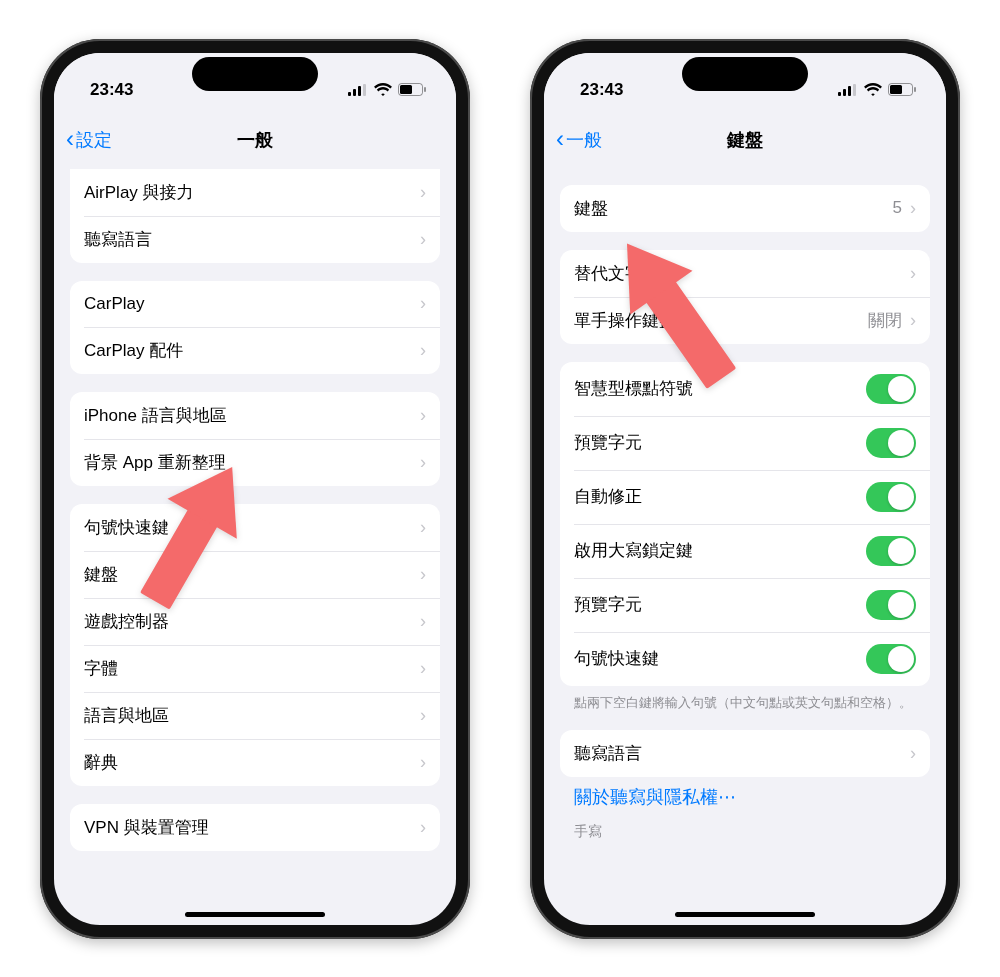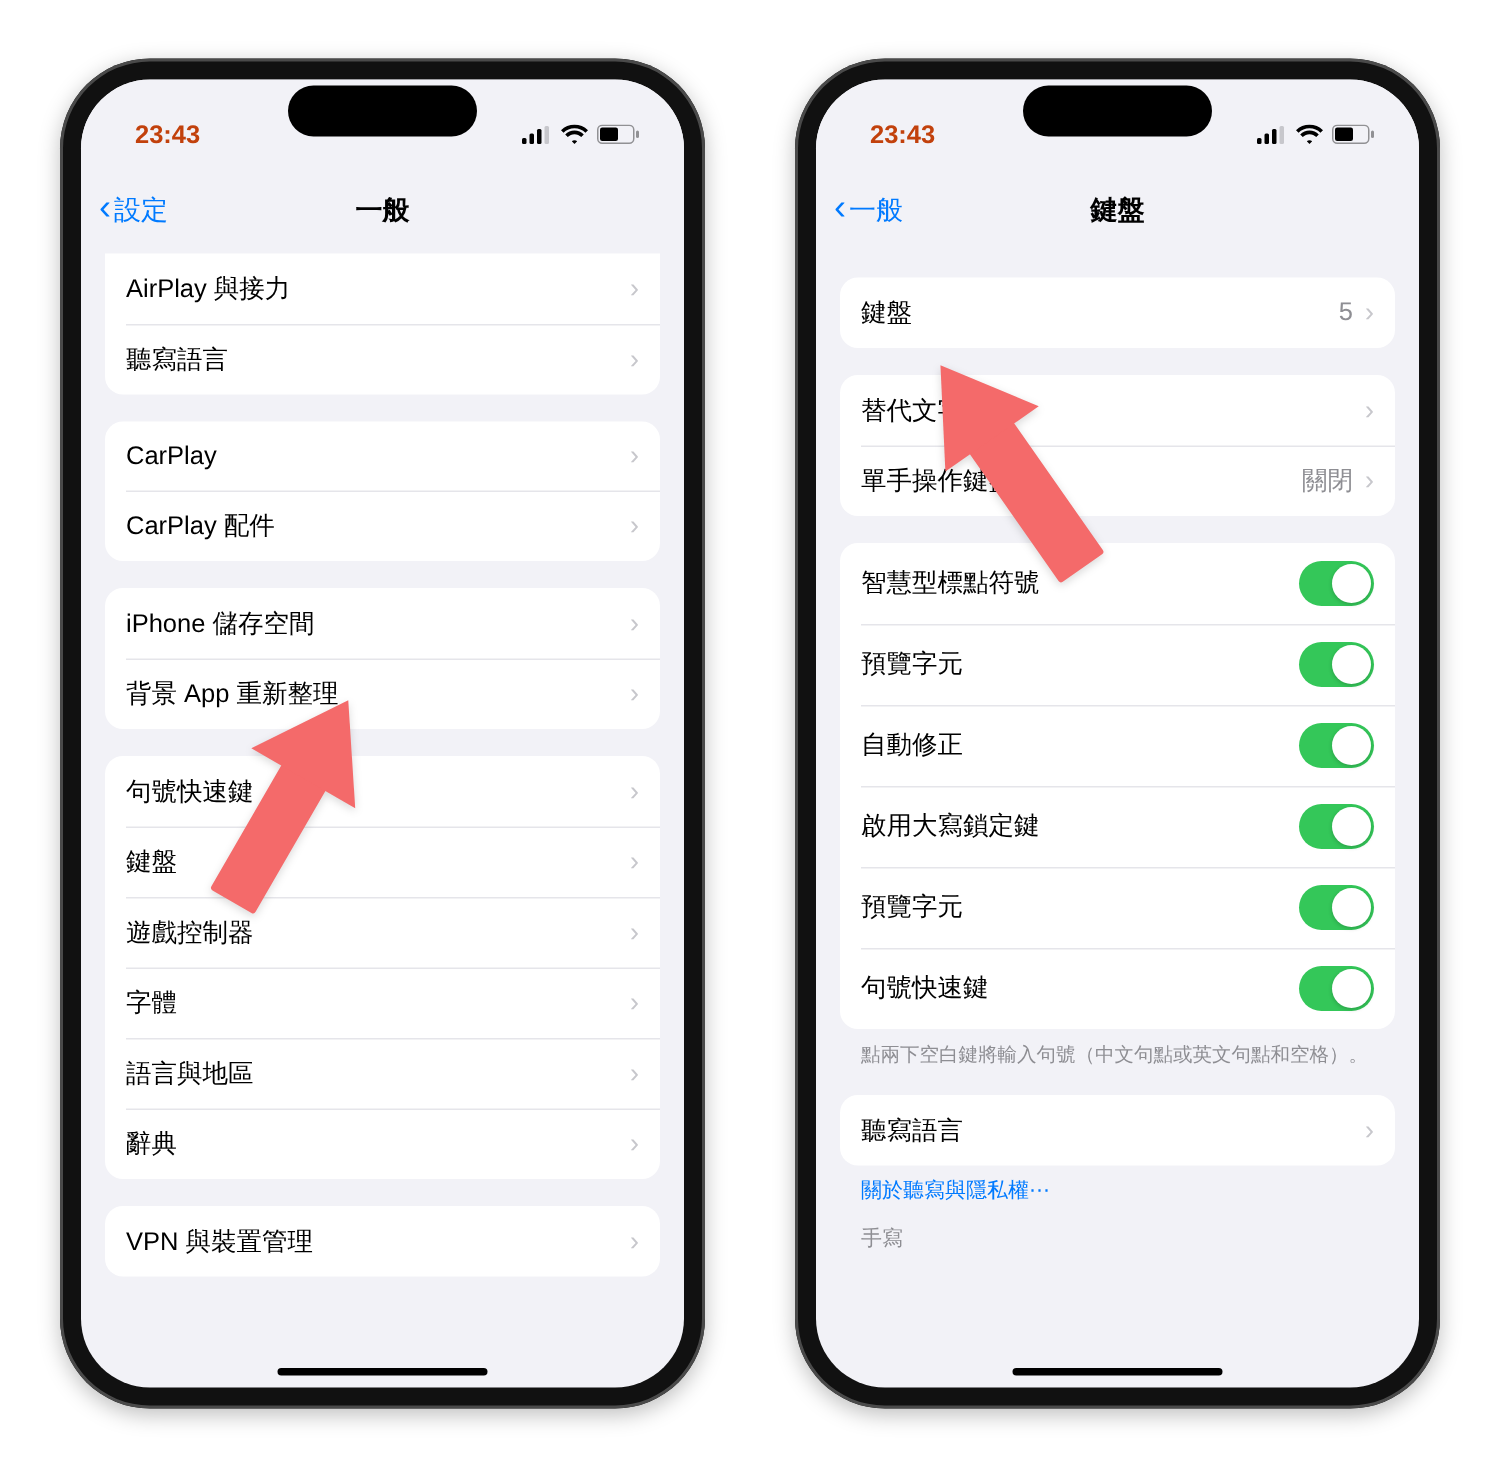--- a/index.html
+++ b/index.html
@@ -46,21 +46,21 @@
     z-index: 10;
   }
   .status-bar {
     height: 54px;
     display: flex;
     align-items: center;
     justify-content: space-between;
     padding: 10px 30px 0 36px;
     font-size: 17px;
     font-weight: 600;
-    color: #c2410c;
+    color: #000000;
     background: #f2f2f7;
   }
   .status-right {
     display: flex;
     align-items: center;
     gap: 6px;
   }
   .signal-icon svg, .wifi-icon svg, .battery-icon svg { display:block; }
   .nav-bar {
     height: 46px;
@@ -125,21 +125,21 @@
     color: #c7c7cc;
     font-size: 18px;
   }
   .detail-text { color: #8e8e93; font-size: 17px; }
   .footer-note {
     font-size: 13px;
     color: #8e8e93;
     padding: 8px 14px 0 14px;
     line-height: 1.4;
   }
-  .link-note { font-size: 14px; color:#007aff; padding: 8px 14px 0 14px;}
+  .link-note { font-size: 18px; color:#007aff; padding: 8px 14px 0 14px;}
   .section-label {
     font-size: 14px;
     color: #8e8e93;
     padding: 14px 14px 0 14px;
   }
   .toggle {
     width: 50px;
     height: 30px;
     border-radius: 15px;
     background: #34c759;
@@ -230,21 +230,21 @@
             <span class="chevron">›</span>
           </div>
         <div class="row">
             <span>CarPlay 配件</span>
             <span class="chevron">›</span>
           </div>
       </div>
 
       <div class="group">
         <div class="row">
-            <span>iPhone 儲存空間</span>
+            <span>iPhone 語言與地區</span>
             <span class="chevron">›</span>
           </div>
         <div class="row">
             <span>背景 App 重新整理</span>
             <span class="chevron">›</span>
           </div>
       </div>
 
       <div class="group">
         <div class="row">

